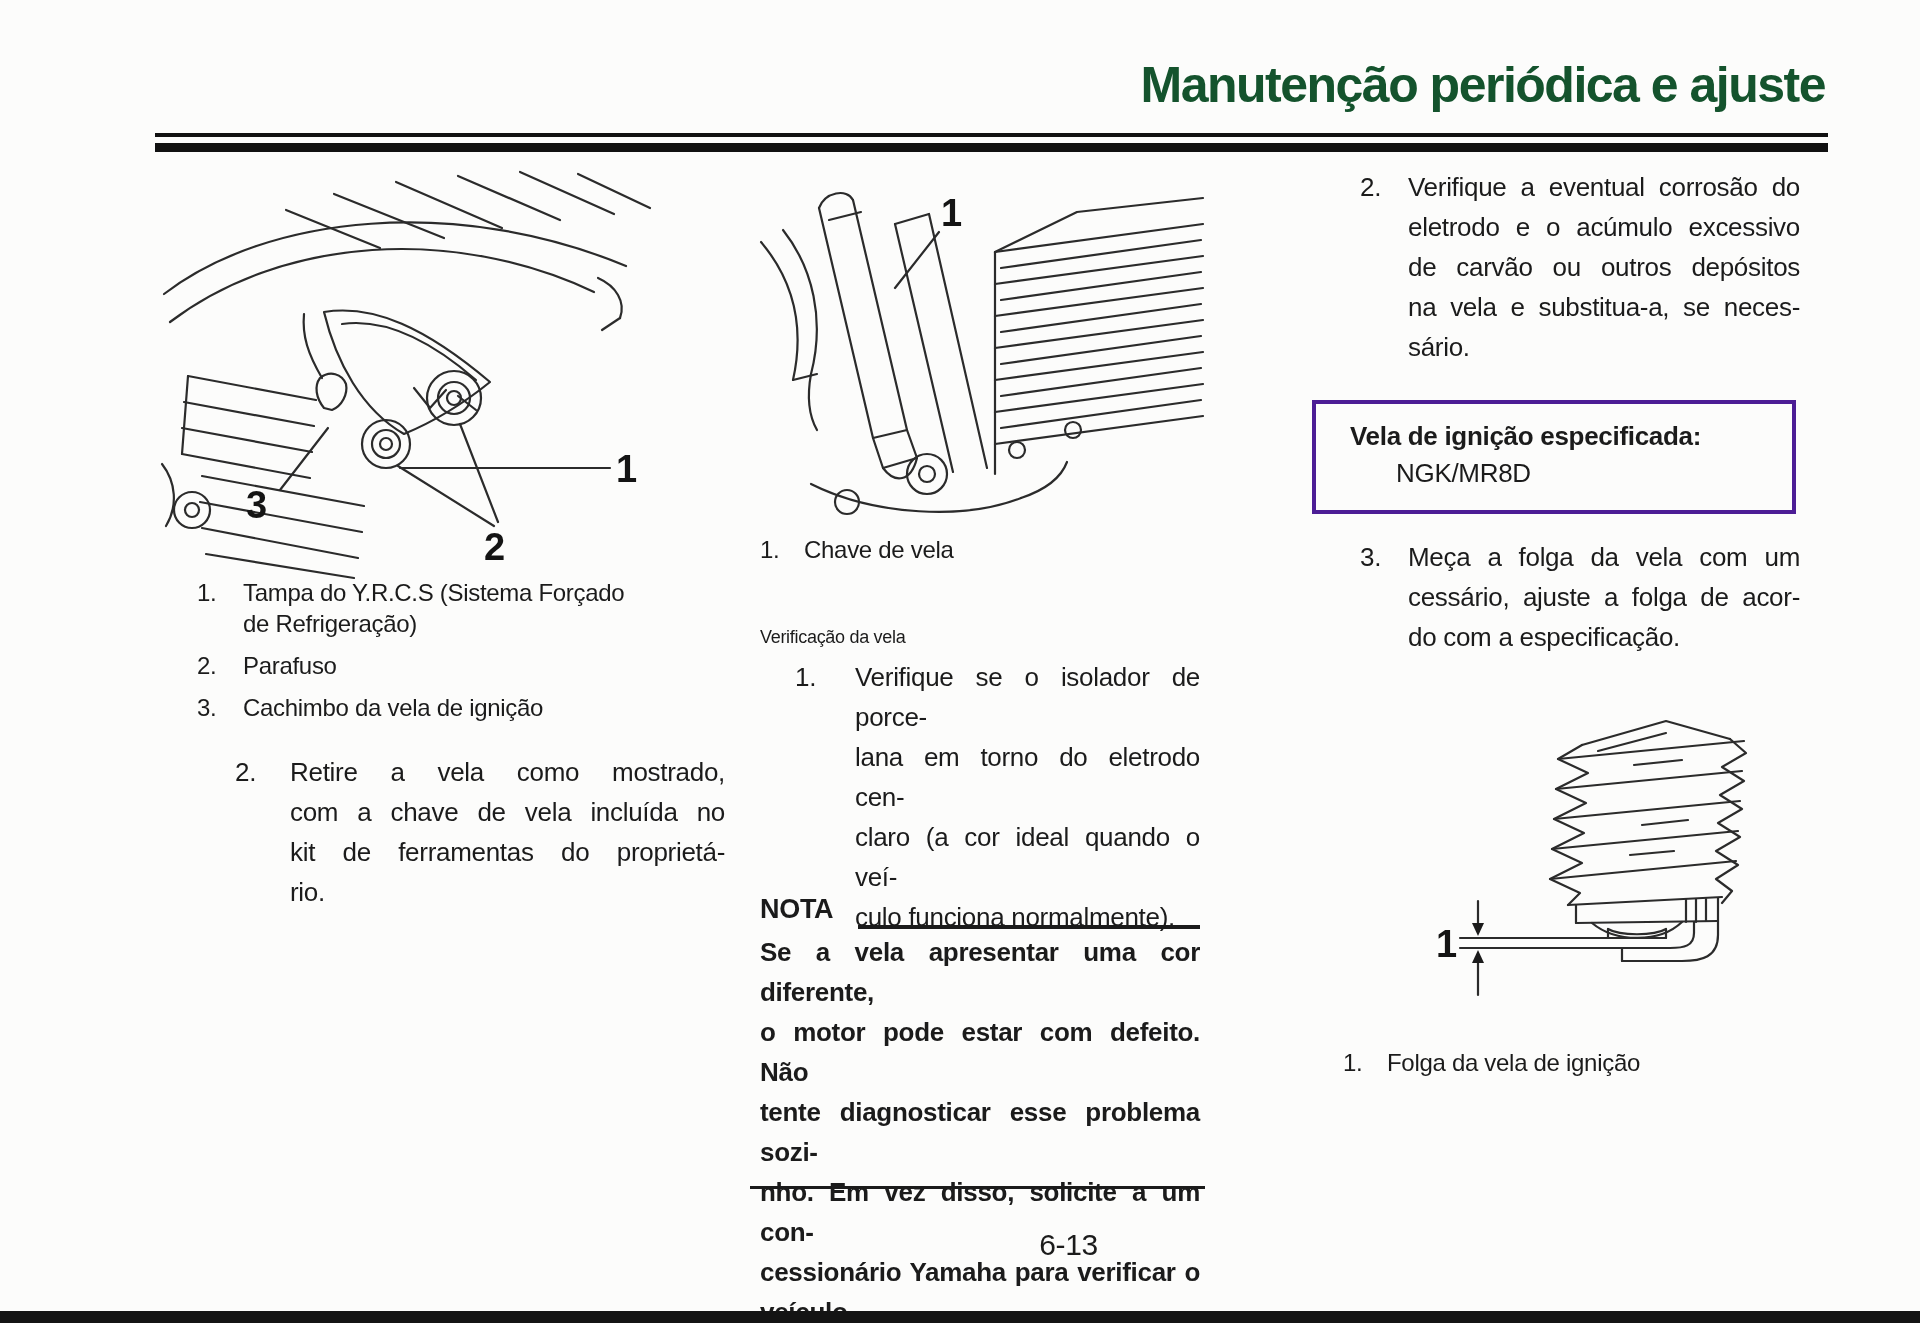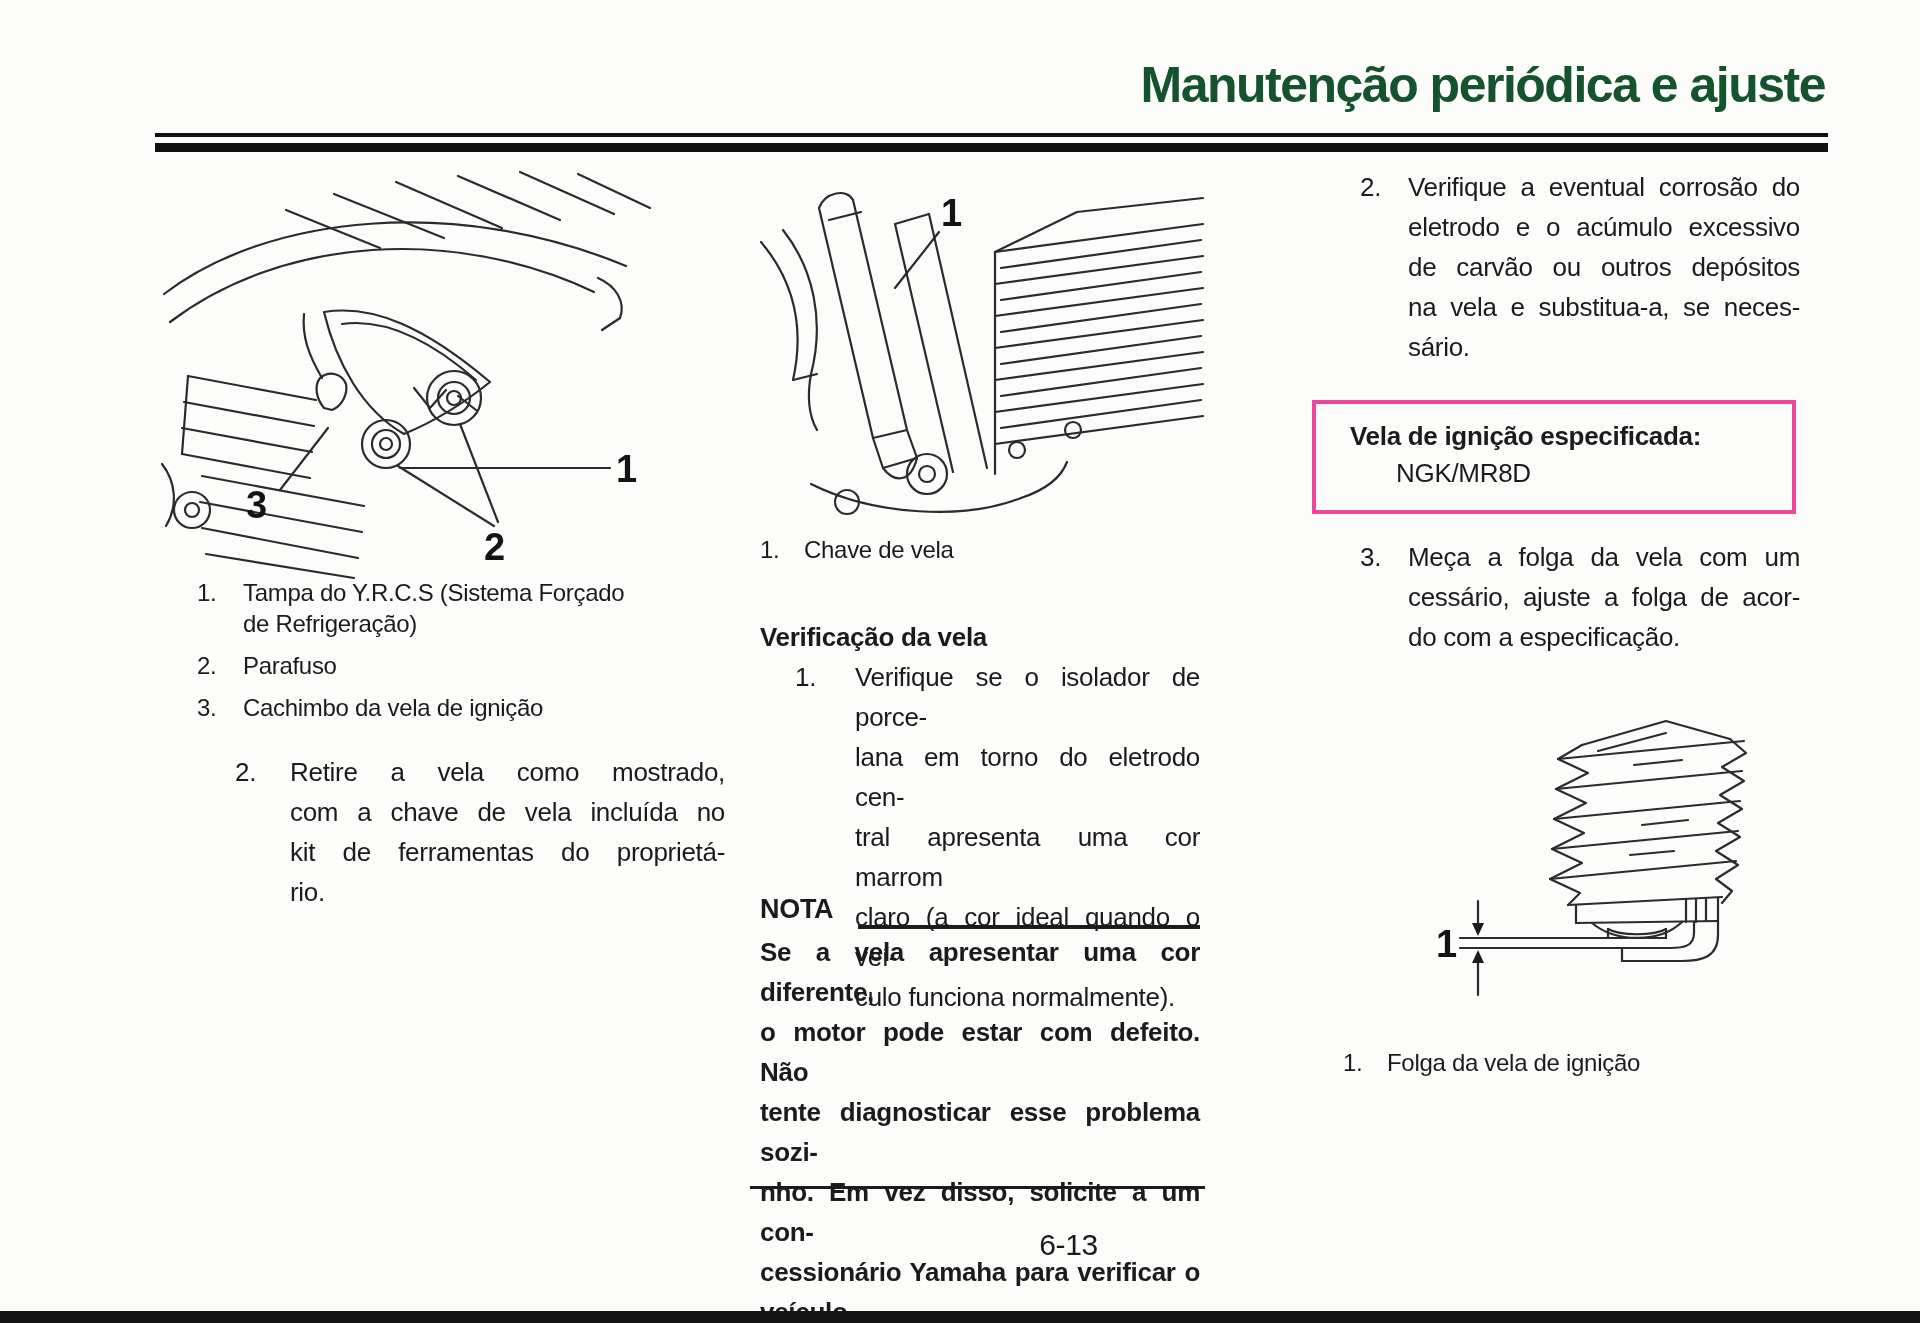--- a/index.html
+++ b/index.html
@@ -17,27 +17,27 @@
   .rule-thick{left:155px;top:143px;width:1673px;height:9px;}
   .legend{position:absolute;font-size:24px;line-height:31px;color:#1b1b1b;}
   .legend-item{display:flex;margin-bottom:11px;}
   .legend .num{flex:0 0 46px;}
   .legend-inline{position:absolute;display:flex;font-size:24px;line-height:31px;}
   .legend-inline .num{flex:0 0 44px;}
   .step{position:absolute;display:flex;font-size:26px;line-height:40px;}
   .step .num{flex:0 0 auto;}
   .step .stext{flex:0 0 auto;}
   .just .line:not(:last-child){text-align:justify;text-align-last:justify;}
-  .col-heading{position:absolute;font-size:26px;font-weight:bold;line-height:34px;}
+  .col-heading{position:absolute;font-size:18px;font-weight:normal;line-height:34px;}
   .nota-label{position:absolute;font-size:27px;font-weight:bold;}
   .nota-rule{position:absolute;background:#1b1b1b;height:4px;}
   .note-para{position:absolute;font-size:26px;line-height:40px;font-weight:bold;}
   .end-rule{position:absolute;background:#1b1b1b;height:3px;}
   .spec-box{
-    position:absolute;border:4px solid #ec4899;background:#fcfcfb;
+    position:absolute;border:4px solid #4c1d95;background:#fcfcfb;
     box-sizing:border-box;
   }
   .spec-title{position:absolute;left:34px;top:17px;font-size:26px;font-weight:bold;white-space:nowrap;}
   .spec-value{position:absolute;left:80px;top:54px;font-size:26px;white-space:nowrap;}
   .footer-page-num{position:absolute;left:858px;top:1228px;width:240px;text-align:right;font-size:30px;}
   .bottom-bar{position:absolute;left:0;bottom:0;width:100%;height:12px;background:#141414;}
   svg.fig{position:absolute;}
   svg.fig *{vector-effect:non-scaling-stroke;}
   .fig path,.fig polyline,.fig circle,.fig line{fill:none;stroke:#2b2b2b;stroke-width:2.2;stroke-linecap:round;stroke-linejoin:round;}
   .fig text{fill:#141414;font-family:"Liberation Sans","DejaVu Sans",sans-serif;font-size:38px;font-weight:bold;stroke:none;}
@@ -173,21 +173,20 @@
     <span>Chave de vela</span>
   </div>
 
   <div class="col-heading" style="left:760px;top:620px">Verificação da vela</div>
 
   <div class="step" style="left:795px;top:657px;width:410px">
     <span class="num" style="width:60px">1.</span>
     <div class="stext just" style="width:345px">
         <div class="line">Verifique se o isolador de porce-</div>
         <div class="line">lana em torno do eletrodo cen-</div>
-        <div class="line">tral apresenta uma cor marrom</div>
         <div class="line">claro (a cor ideal quando o veí-</div>
         <div class="line">culo funciona normalmente).</div>
       </div>
   </div>
 
   <div class="nota-label" style="left:760px;top:894px">NOTA</div>
   <div class="nota-rule" style="left:858px;top:925px;width:342px"></div>
   <div class="note-para just" style="left:760px;top:932px;width:440px">
       <div class="line">Se a vela apresentar uma cor diferente,</div>
       <div class="line">o motor pode estar com defeito. Não</div>

